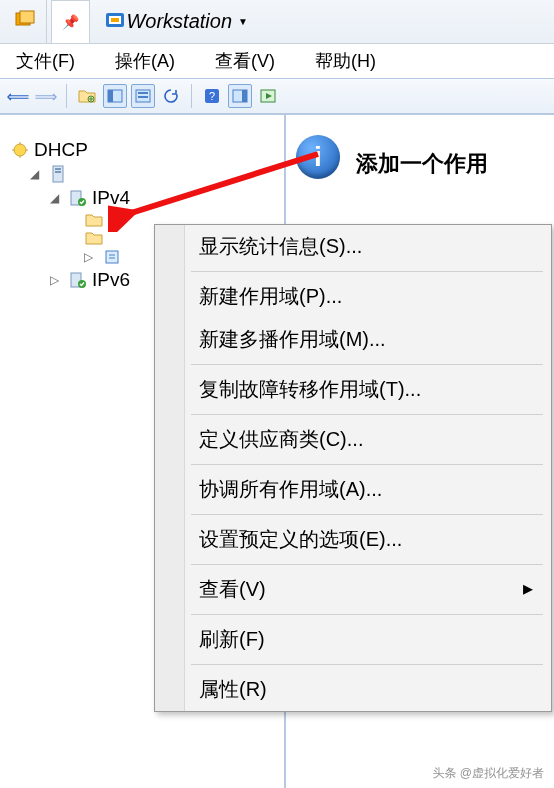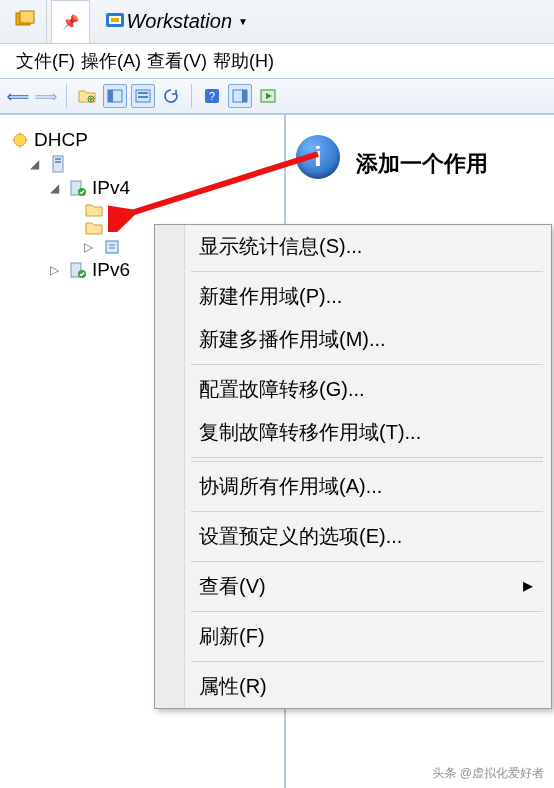--- a/index.html
+++ b/index.html
@@ -23,21 +23,21 @@
     gap: 4px;
   }
   .tb-seg { height: 100%; display: flex; align-items: center; border-right: 1px solid #c8d2da; padding: 0 10px; }
   .tb-seg.active { background: #fff; border-top: 1px solid #c8d2da; border-left: 1px solid #c8d2da; border-right: 1px solid #c8d2da; }
   .tb-title { font-size: 20px; font-style: italic; }
   .drop-tri { font-size: 10px; margin-left: 6px; }
   .menubar {
     height: 34px;
     display: flex;
     align-items: center;
-    gap: 6px;
+    gap: 40px;
     padding: 0 16px;
     font-size: 18px;
   }
   .menubar span { cursor: default; }
   .toolbar {
     height: 36px;
     border-top: 1px solid #b7c9e0;
     border-bottom: 1px solid #b7c9e0;
     background: linear-gradient(#f6f9fd, #e9f0f8);
     display: flex;
@@ -58,21 +58,21 @@
   .tbtn.arrow { color: #2a62c9; font-size: 16px; }
   .divider { width: 1px; height: 24px; background: #b7c9e0; margin: 0 4px; }
   .content {
     display: flex;
     height: calc(100% - 44px - 34px - 36px);
     border-top: 1px solid #b7c9e0;
   }
   .tree-pane {
     width: 286px;
     border-right: 2px solid #b7c9e0;
-    padding: 12px 2px;
+    padding: 22px 2px;
     font-size: 19px;
     position: relative;
   }
   .right-pane {
     flex: 1;
     padding: 20px 10px;
   }
   .tree-node {
     display: flex;
     align-items: center;
@@ -298,26 +298,26 @@
     </div>
   <div class="ctxsep"></div>
   <div class="ctxitem">
       <span>新建作用域(P)...</span>
     </div>
   <div class="ctxitem">
       <span>新建多播作用域(M)...</span>
     </div>
   <div class="ctxsep"></div>
   <div class="ctxitem">
-      <span>配置故障转移(G)...</span>
-    </div>
-  <div class="ctxitem">
       <span>复制故障转移作用域(T)...</span>
     </div>
   <div class="ctxsep"></div>
+  <div class="ctxitem">
+      <span>定义供应商类(C)...</span>
+    </div>
   <div class="ctxsep"></div>
   <div class="ctxitem">
       <span>协调所有作用域(A)...</span>
     </div>
   <div class="ctxsep"></div>
   <div class="ctxitem">
       <span>设置预定义的选项(E)...</span>
     </div>
   <div class="ctxsep"></div>
   <div class="ctxitem">

